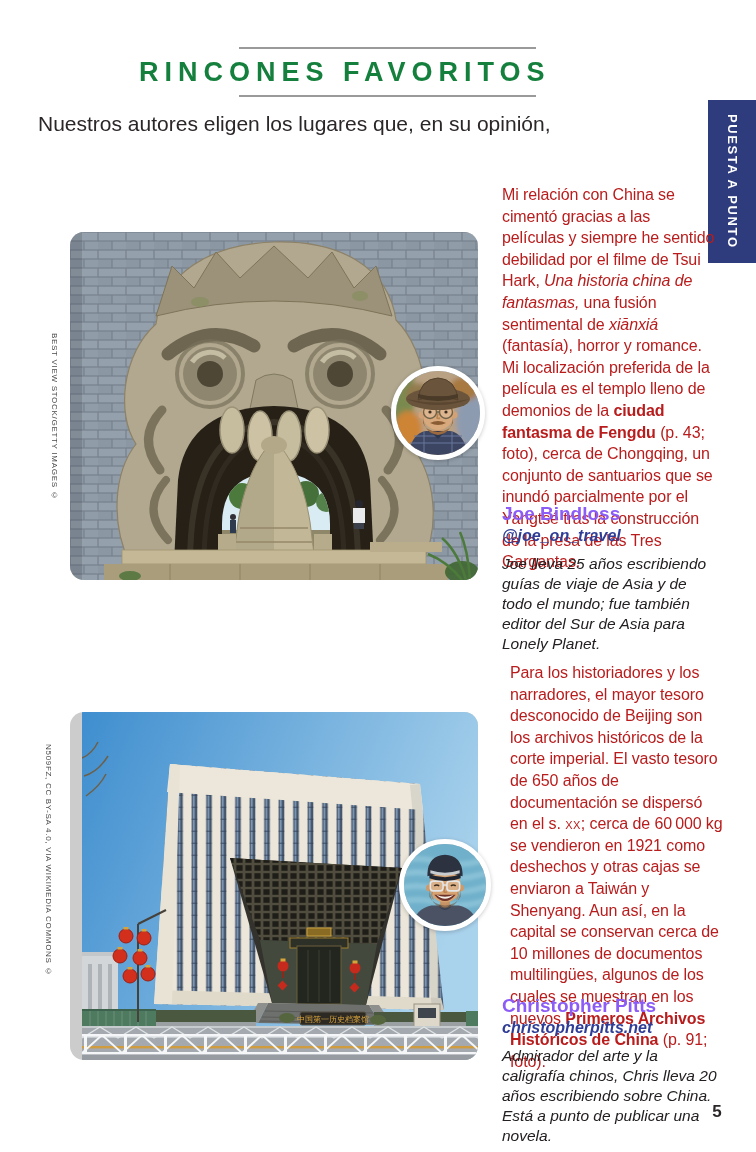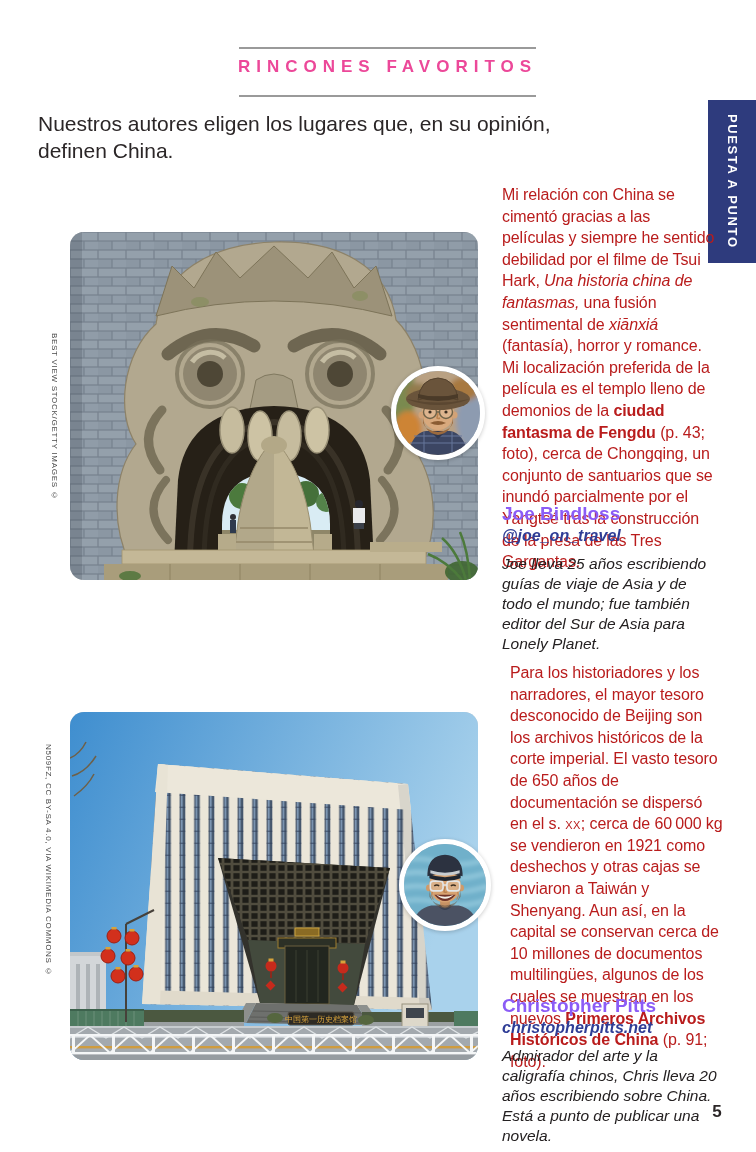--- a/index.html
+++ b/index.html
@@ -4,42 +4,42 @@
 <style>
   * { margin:0; padding:0; box-sizing:border-box; }
   body { background:#e8e8e8; }
   .page {
     position:relative; width:756px; height:1152px; margin:0 auto;
     background:#ffffff; overflow:hidden;
     font-family:"Liberation Sans","DejaVu Sans",sans-serif; color:#242021;
   }
   .title-rule { position:absolute; left:239px; width:297px; height:2px; background:#9a9a9a; }
   .page-title {
-    position:absolute; left:139px; width:497px; top:57px; text-align:center;
-    font-size:17px; font-weight:800; letter-spacing:6px; color:#ec4899; white-space:nowrap;
+    position:absolute; left:139px; width:497px; top:57px; text-align:left;
+    font-size:27px; font-weight:800; letter-spacing:6px; color:#15803d; white-space:nowrap;
   }
   .subtitle {
     position:absolute; left:38px; width:684px; top:110px; text-align:left;
     font-size:21px; line-height:27px; color:#2b2627;
   }
   .side-tab {
     position:absolute; left:708px; top:100px; width:48px; height:163px;
     display:flex; align-items:center; justify-content:center;
   }
   .side-tab span {
     writing-mode:vertical-rl; color:#fff; font-weight:700; font-size:13px;
     letter-spacing:1.6px; white-space:nowrap;
   }
   .photo {
     position:absolute; left:70px; width:408px; border-radius:14px; overflow:hidden;
     background:#ccc;
   }
   .photo svg { display:block; }
   #photo1 { top:232px; height:348px; }
-  #photo2 { top:712px; height:348px; }
+  #photo2 { top:712px; height:348px;padding-left:12px; }
   .vcredit {
     position:absolute; writing-mode:vertical-rl; font-size:8px; letter-spacing:0.7px;
     color:#4a4a4a; white-space:nowrap;
   }
   #credit1 { left:50px; top:333px; }
   #credit2 { left:44px; top:744px; }
   .avatar {
     position:absolute; border-radius:50%; border:5px solid #fff; overflow:hidden;
     box-shadow:0 1px 4px rgba(0,0,0,0.22); background:#9ab;
   }
@@ -66,21 +66,20 @@
 </head>
 <body>
 
 <div class="page">
 
   <div class="title-rule" style="top:47px"></div>
   <h1 class="page-title">RINCONES FAVORITOS</h1>
   <div class="title-rule" style="top:95px"></div>
   <div class="subtitle">
     <div>Nuestros autores eligen los lugares que, en su opinión,</div>
-    <div>definen China.</div>
   </div>
 
   <div class="side-tab" style="background:#2e3b7d">
     <span>PUESTA A PUNTO</span>
   </div>
 
   <div class="vcredit" id="credit1">BEST VIEW STOCK/GETTY IMAGES ©</div>
   <div class="vcredit" id="credit2">N509FZ, CC BY-SA 4.0, VIA WIKIMEDIA COMMONS ©</div>
 
   <div class="photo" id="photo1">

